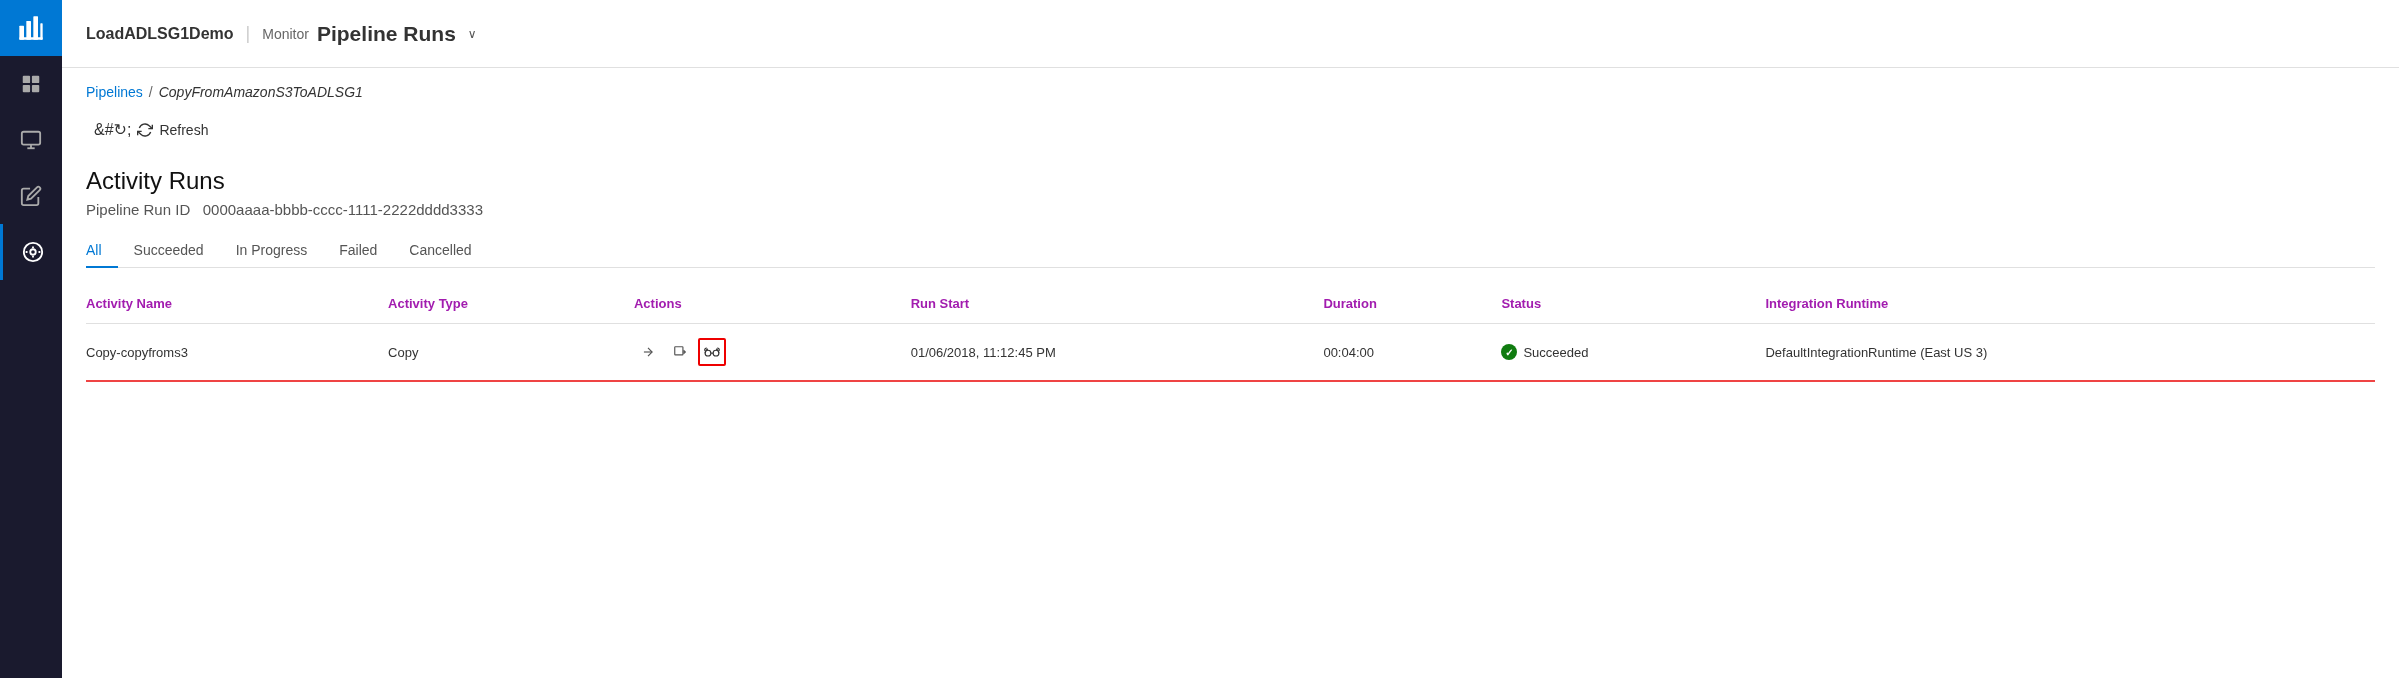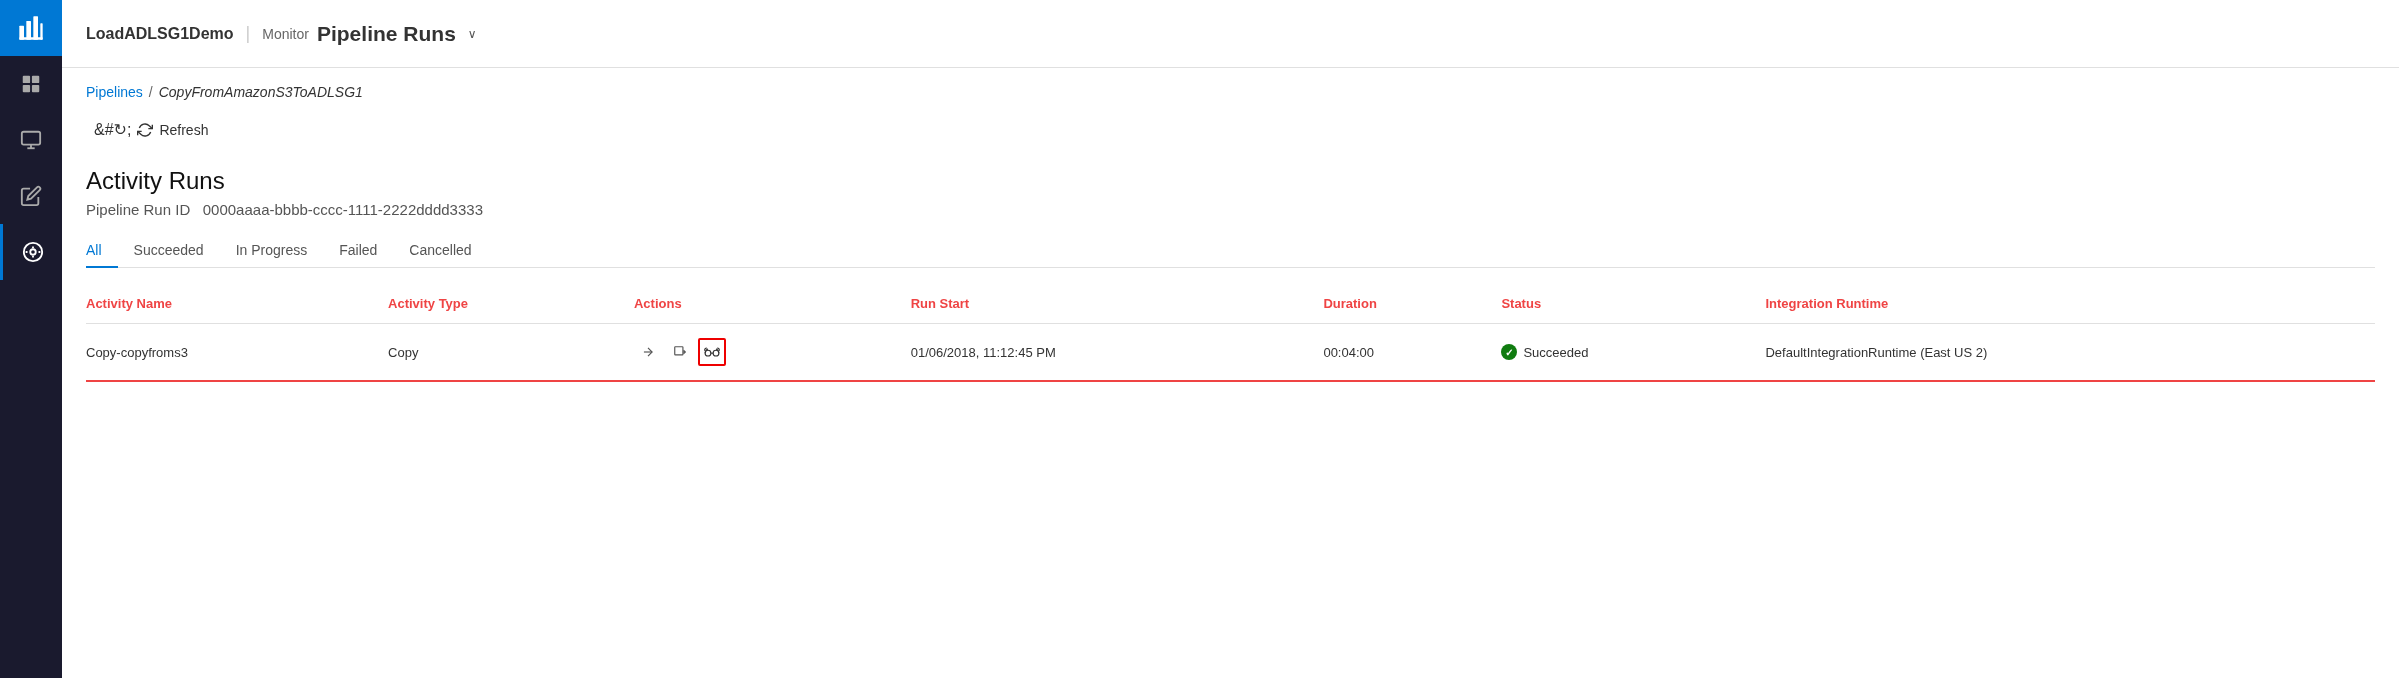--- a/index.html
+++ b/index.html
@@ -162,21 +162,21 @@
     .table {
       width: 100%;
       border-collapse: collapse;
       margin-top: 0;
     }
     .table th {
       text-align: left;
       padding: 12px 16px 12px 0;
       font-size: 13px;
       font-weight: 600;
-      color: #ef4444;
+      color: #a21caf;
       border-bottom: 1px solid #e0e0e0;
       white-space: nowrap;
     }
     .table td {
       padding: 14px 16px 14px 0;
       font-size: 13px;
       color: #333;
       border-bottom: 2px solid #ef4444;
       vertical-align: middle;
     }
@@ -359,19 +359,19 @@
             </div>
           </td>
           <td>01/06/2018, 11:12:45 PM</td>
           <td>00:04:00</td>
           <td>
             <div class="status-success">
               <div class="status-dot"></div>
               <span>Succeeded</span>
             </div>
           </td>
-          <td>DefaultIntegrationRuntime (East US 2)</td>
+          <td>DefaultIntegrationRuntime (East US 3)</td>
         </tr>
       </tbody>
     </table>
 
   </div>
 </div>
 
 </body></html>

